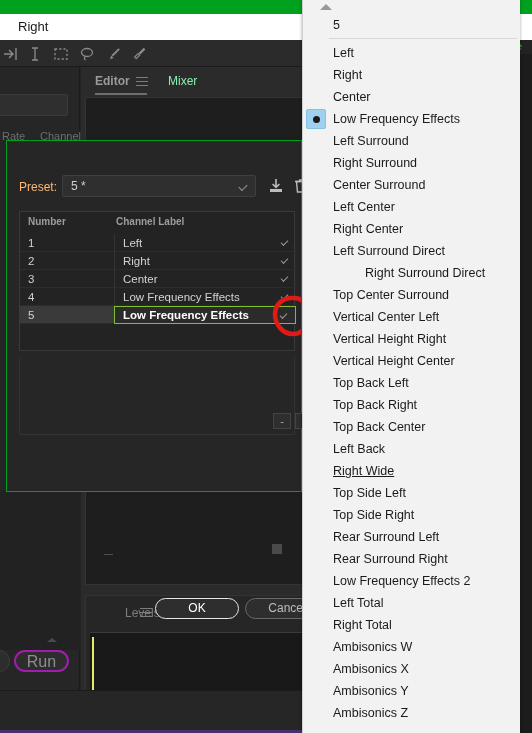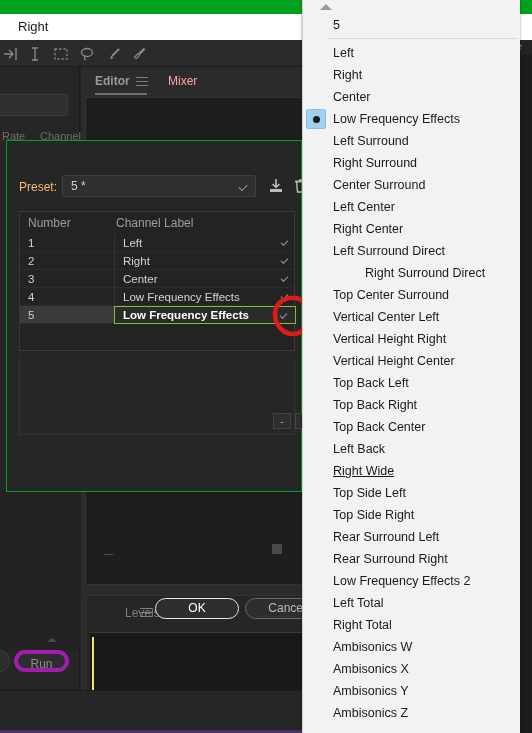--- a/index.html
+++ b/index.html
@@ -48,40 +48,40 @@
   .col-head {
     position: absolute; top: 63px; font-size: 11px; color: #6e6e6e;
   }
 
   .panel-left2 {
     position: absolute; left: 0; top: 490px; width: 80px; height: 160px;
     background: #222;
   }
   .run-btn {
     position: absolute; left: 14px; top: 650px; width: 55px; height: 22px;
-    border: 4px solid #a21caf; border-radius: 11px; background: #2d2d2d;
-    color: #8d8d8d; font-size: 12px; text-align: center; line-height: 20px;
+    border: 2px solid #a21caf; border-radius: 11px; background: #2d2d2d;
+    color: #8d8d8d; font-size: 16px; text-align: center; line-height: 20px;
   }
   .run-btn-ghost {
     position: absolute; left: -26px; top: 650px; width: 36px; height: 22px;
     border: 1px solid #3d3d3d; border-radius: 11px; background: #2d2d2d;
   }
   .handle-tri {
     position: absolute; left: 47px; top: 638px; width: 0; height: 0;
     border-left: 5px solid transparent; border-right: 5px solid transparent;
     border-bottom: 4px solid #4a4a4a;
   }
 
   .editor-panel {
     position: absolute; left: 81px; top: 67px; width: 419px; height: 666px;
     background: #2b2b2b;
   }
   .panel-tabs { position: absolute; left: 0; top: 0; width: 419px; height: 30px; }
   .ptab {
-    position: absolute; top: 7px; font-size: 12px; color: #fca5a5;
+    position: absolute; top: 7px; font-size: 12px; color: #86efac;
   }
   .ptab.active { color: #9a9a9a; font-weight: bold; }
   .ptab-underline {
     position: absolute; left: 14px; top: 26px; width: 52px; height: 2px;
     background: #6e6e6e;
   }
   .hamburger { position: absolute; top: 10px; width: 12px; }
   .hamburger i { display: block; height: 1px; background: #7d7d7d; margin-bottom: 3px; }
 
   .editor-body {
@@ -148,21 +148,21 @@
     border-left: 1.5px solid #9a9a9a; border-bottom: 1.5px solid #9a9a9a;
     transform: rotate(-45deg); transform-origin: center;
   }
   .icon-btn { position: absolute; top: 8px; width: 22px; height: 22px; color: #bdbdbd; }
 
   .table-wrap {
     position: absolute; left: 12px; top: 70px; width: 276px; height: 140px;
     background: #232323; border: 1px solid #3a3a3a;
   }
   .thead { position: absolute; left: 0; top: 0; width: 276px; height: 22px; }
-  .th { position: absolute; top: 4px; font-size: 12px; color: #9c9c9c; }
+  .th { position: absolute; top: 4px; font-size: 10px; color: #9c9c9c; font-weight: bold; }
   .th.c0 { left: 8px; }
   .th.c1 { left: 96px; }
   .rows { position: absolute; left: 0; top: 22px; width: 276px; }
   .trow { position: relative; height: 18px; }
   .trow .num {
     position: absolute; left: 0; top: 0; width: 94px; height: 18px;
     font-size: 11.5px; color: #d2d2d2; line-height: 18px; padding-left: 8px;
     border-bottom: 1px solid #2c2c2c;
   }
   .trow .lbl {

